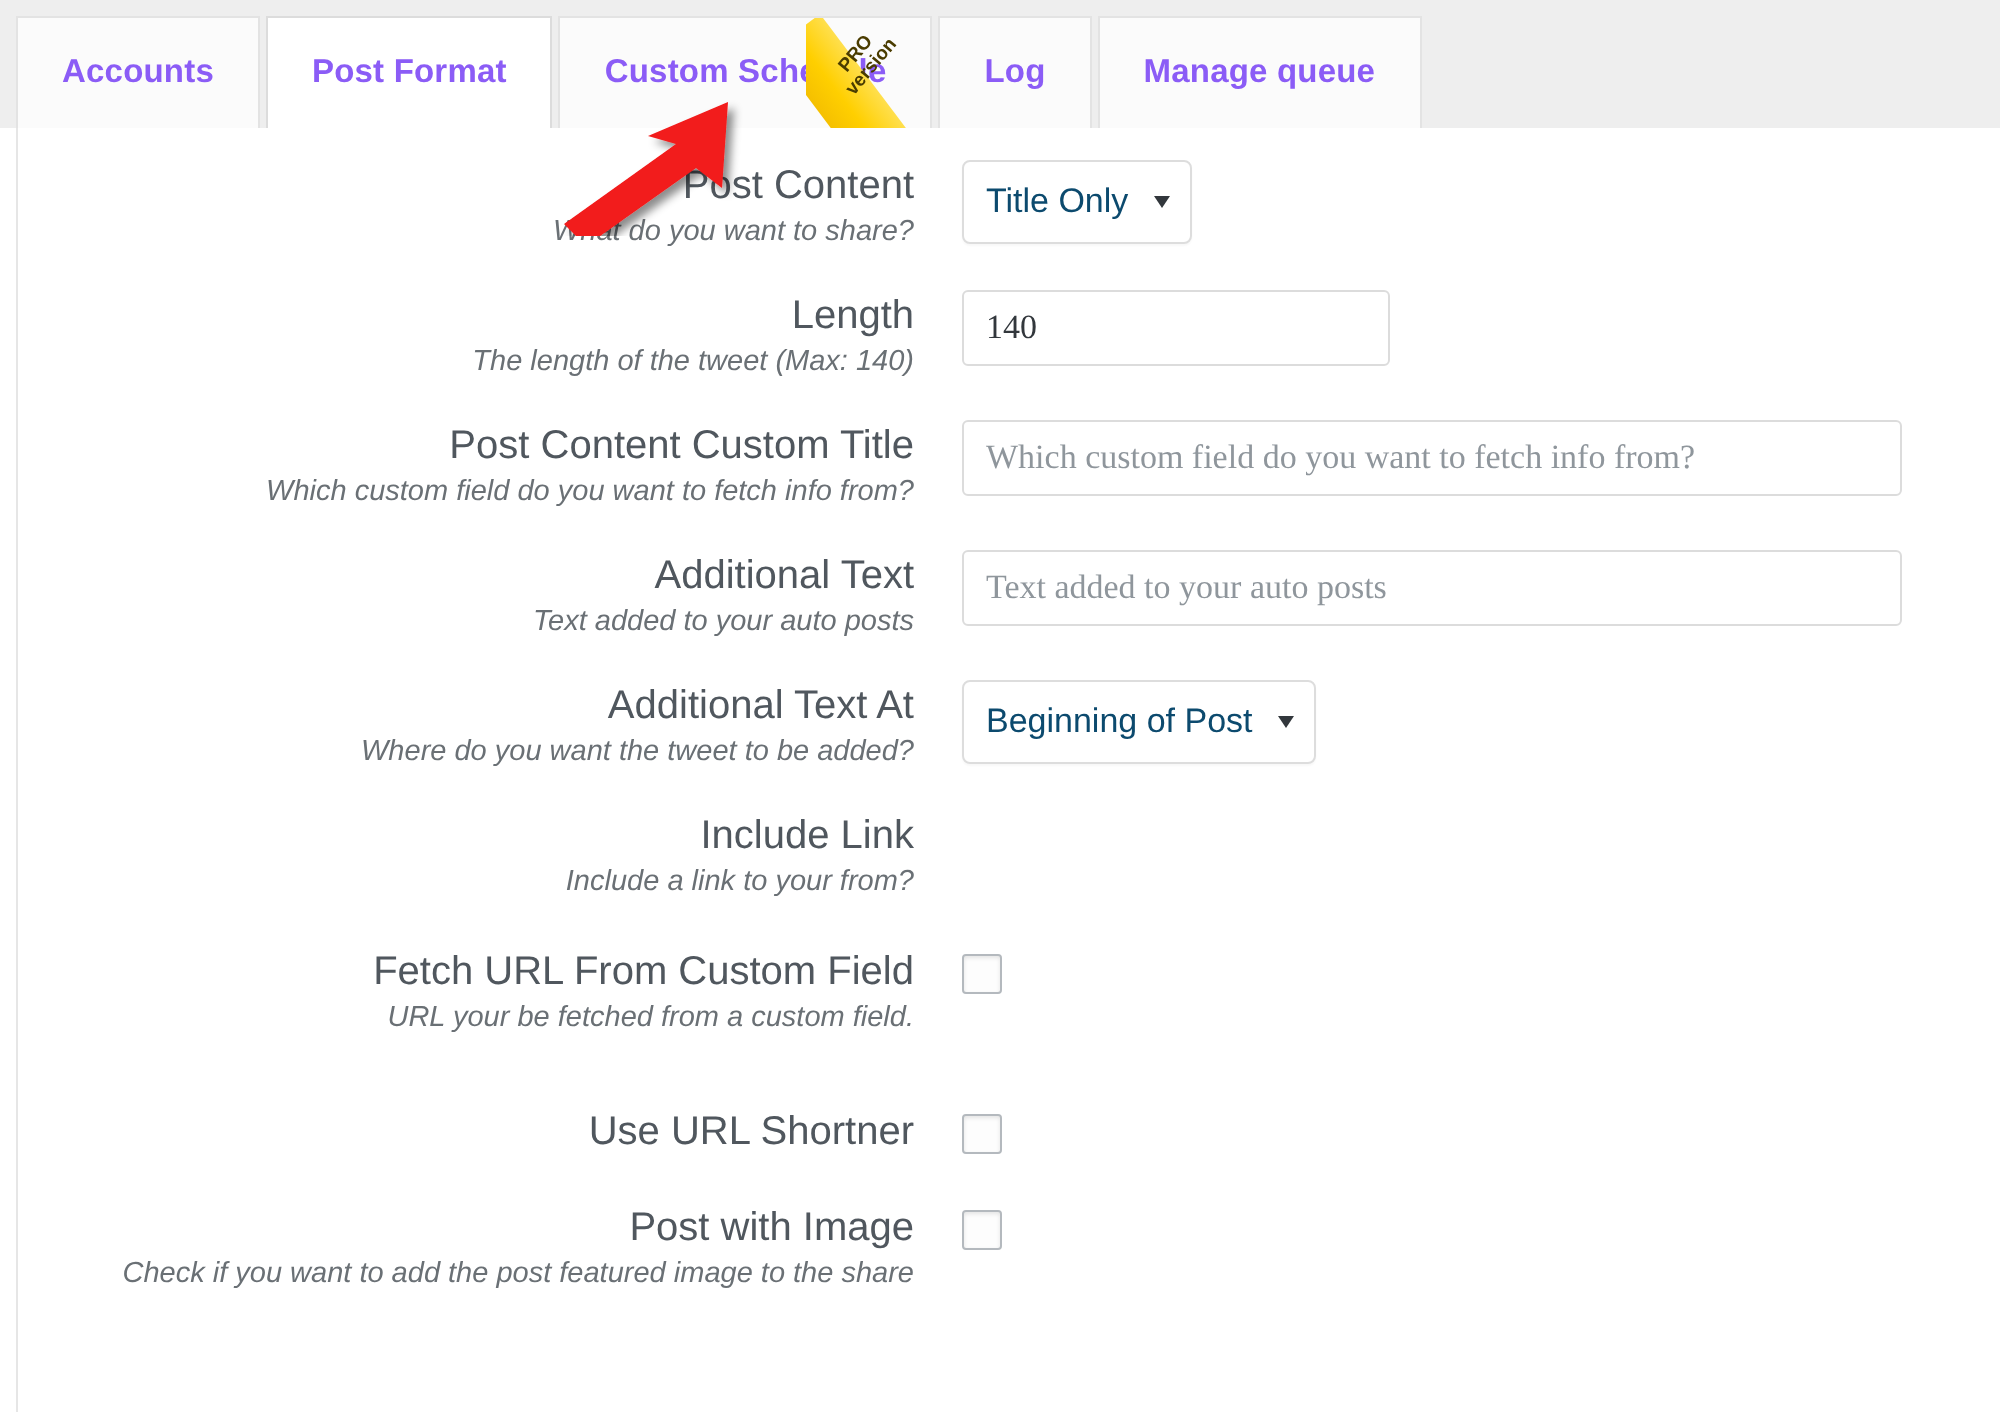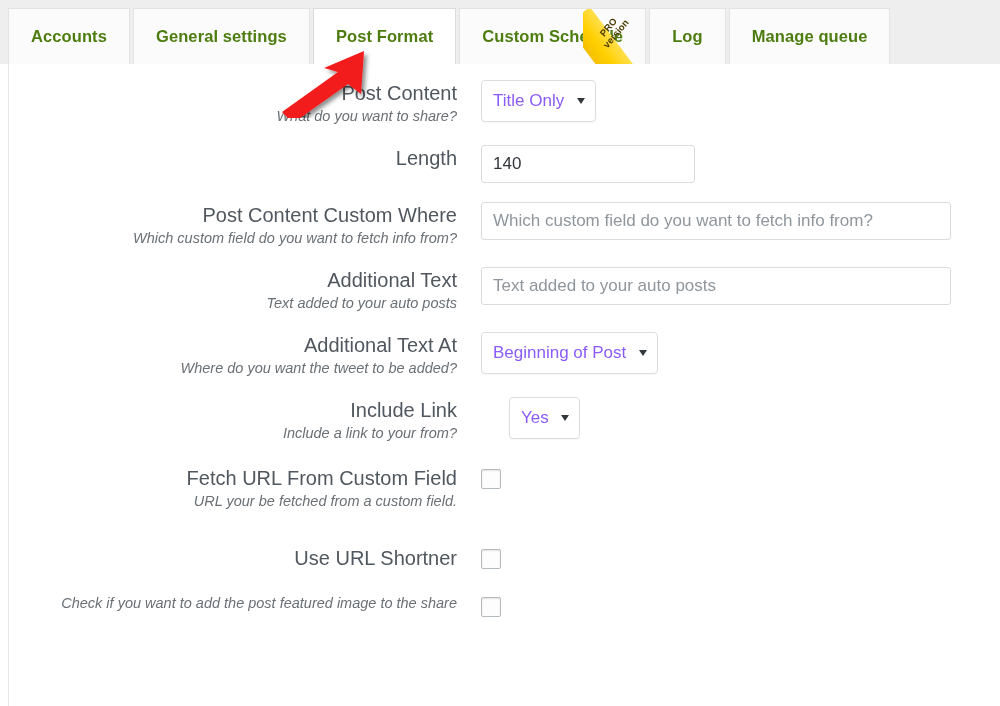--- a/index.html
+++ b/index.html
@@ -44,21 +44,21 @@
     align-items: center;
     justify-content: center;
     padding: 0 22px;
     box-sizing: border-box;
     height: 56px;
     cursor: pointer;
   }
   .tab .tab-label {
     font-size: 16.5px;
     font-weight: bold;
-    color: #4d7c0f;
+    color: #8b5cf6;
     white-space: nowrap;
     letter-spacing: 0.1px;
   }
   .tab.active {
     background: #ffffff;
     border-color: #dcdcdc;
     z-index: 5;
     text-align: center;
   }
   .tab.active:after {
@@ -156,21 +156,21 @@
     box-sizing: border-box;
   }
 
   
   select.ui-select {
     -webkit-appearance: none;
     -moz-appearance: none;
     appearance: none;
     font-family: "Liberation Sans", sans-serif;
     font-size: 17px;
-    color: #8b5cf6;
+    color: #0c4a6e;
     background: #ffffff;
     border: 1px solid #dddddd;
     border-radius: 4px;
     padding: 8px 30px 8px 11px;
     height: 42px;
     box-sizing: border-box;
     line-height: 24px;
     box-shadow: 0 1px 1px rgba(0,0,0,0.03);
     cursor: pointer;
   }
@@ -186,21 +186,21 @@
     width: 0; height: 0;
     border-left: 4.5px solid transparent;
     border-right: 4.5px solid transparent;
     border-top: 6px solid #32373c;
     pointer-events: none;
   }
   .select-wide { width: 325px; }
   .select-wide select.ui-select { width: 325px; }
 
   input.ui-text {
-    font-family: Liberation Sans, sans-serif;
+    font-family: Liberation Serif, serif;
     font-size: 17px;
     color: #32373c;
     background: #ffffff;
     border: 1px solid #dcdcdc;
     border-radius: 3px;
     padding: 8px 11px;
     height: 38px;
     box-sizing: border-box;
     line-height: 22px;
     outline: none;
@@ -236,23 +236,20 @@
 </head>
 <body>
 
 <div id="tab-strip">
   <div id="tab-list">
 
     <div class="tab">
       <span class="tab-label">Accounts</span>
     </div>
 
-    <div class="tab">
-      <span class="tab-label">General settings</span>
-    </div>
 
     <div class="tab active">
       <span class="tab-label">Post Format</span>
     </div>
 
     <div class="tab has-ribbon">
       <span class="tab-label">Custom Schedule</span>
       <span class="ribbon">
         <span class="ribbon-band"></span>
         <span class="ribbon-text">
@@ -287,29 +284,30 @@
             <option>Title Only</option>
           </select>
           <span class="caret"></span>
         </span>
       </div>
     </div>
 
     <div class="form-row" style="padding-top:19px;">
       <div class="label-cell">
         <div class="field-label">Length</div>
+        <div class="field-desc">The length of the tweet (Max: 140)</div>
       </div>
       <div class="field-cell">
         <input class="ui-text input-short" type="text" value="140" style="">
       </div>
     </div>
 
     <div class="form-row" style="padding-top:19px;">
       <div class="label-cell">
-        <div class="field-label">Post Content Custom Where</div>
+        <div class="field-label">Post Content Custom Title</div>
         <div class="field-desc">Which custom field do you want to fetch info from?</div>
       </div>
       <div class="field-cell">
         <input class="ui-text input-wide" type="text" placeholder="Which custom field do you want to fetch info from?" style="">
       </div>
     </div>
 
     <div class="form-row" style="padding-top:19px;">
       <div class="label-cell">
         <div class="field-label">Additional Text</div>
@@ -333,28 +331,20 @@
           <span class="caret"></span>
         </span>
       </div>
     </div>
 
     <div class="form-row" style="padding-top:19px;gap:28px;">
       <div class="label-cell">
         <div class="field-label">Include Link</div>
         <div class="field-desc">Include a link to your from?</div>
       </div>
-      <div class="field-cell">
-        <span class="select-wrap">
-          <select class="ui-select">
-            <option>Yes</option>
-          </select>
-          <span class="caret"></span>
-        </span>
-      </div>
     </div>
 
     <div class="form-row" style="padding-top:22px;">
       <div class="label-cell">
         <div class="field-label">Fetch URL From Custom Field</div>
         <div class="field-desc">URL your be fetched from a custom field.</div>
       </div>
       <div class="field-cell" style="padding-top:4px;">
         <span class="ui-checkbox"></span>
       </div>
@@ -365,20 +355,21 @@
         <div class="field-label">Use URL Shortner</div>
       </div>
       <div class="field-cell" style="padding-top:4px;">
         <span class="ui-checkbox"></span>
       </div>
     </div>
 
 
     <div class="form-row" style="padding-top:22px;">
       <div class="label-cell">
+        <div class="field-label">Post with Image</div>
         <div class="field-desc">Check if you want to add the post featured image to the share</div>
       </div>
       <div class="field-cell" style="padding-top:4px;">
         <span class="ui-checkbox"></span>
         
       </div>
     </div>
 
   </div>
 </div>

